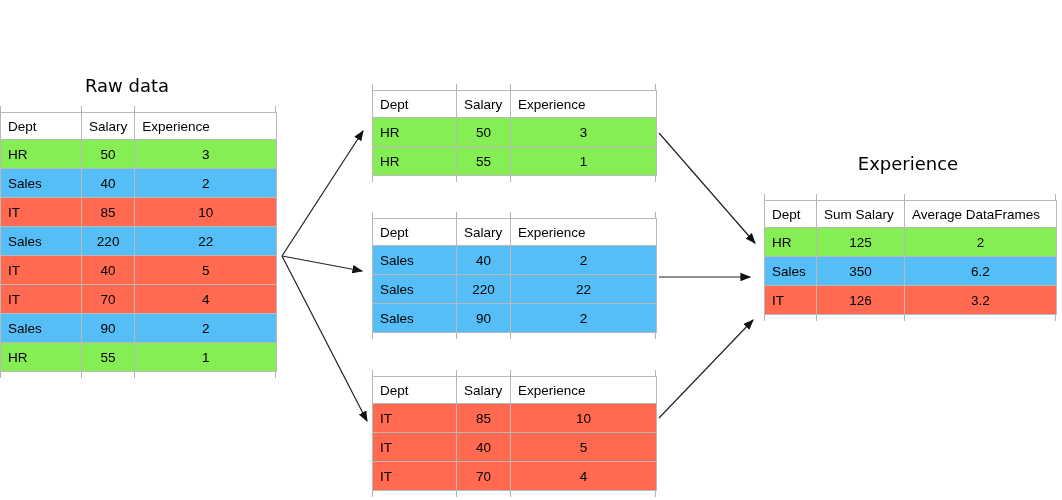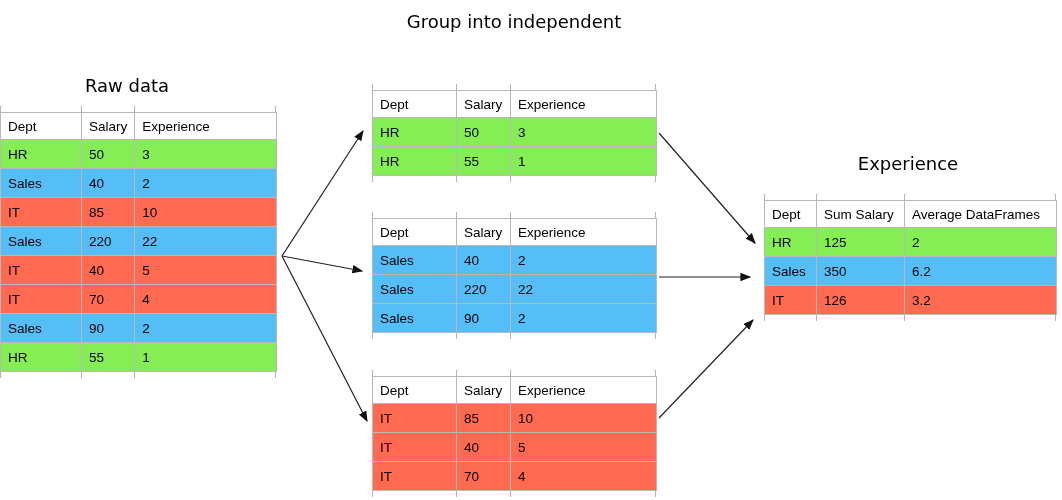--- a/index.html
+++ b/index.html
@@ -16,31 +16,30 @@
   .tbl-wrap { position:absolute; }
   table.dtable { border-collapse:collapse; table-layout:fixed; }
   table.dtable th, table.dtable td {
     border:1px solid #b9b9b9;
     font-size:13.5px; font-weight:400;
     padding:0 7px; white-space:nowrap; overflow:hidden;
   }
   table.dtable th { height:26px; text-align:left; background:#ffffff;margin-top:28px; }
   table.dtable td { height:28px; }
   table.dtable td:first-child { text-align:left; }
-  table.dtable td:not(:first-child) { text-align:left; }
+  table.dtable td:not(:first-child) { text-align:center; }
   .tick { position:absolute; width:1px; height:6px; background:#b3b3b3; }
   #arrows { position:absolute; left:0; top:0; pointer-events:none; }
 </style>
 </head>
 <body>
 
 <div class="title" style="left:127px; top:72px;">Raw data</div>
 
 <div class="title" style="left:514px; top:8px;">
-  <div>Group into independent</div>
 </div>
 
 <div class="title" style="left:908px; top:150px;">Experience</div>
 
 <div class="tbl-wrap" style="left:0px; top:112px;">
   <table class="dtable">
     <colgroup>
         <col style="width:81px">
         <col style="width:53px">
         <col style="width:142px">

